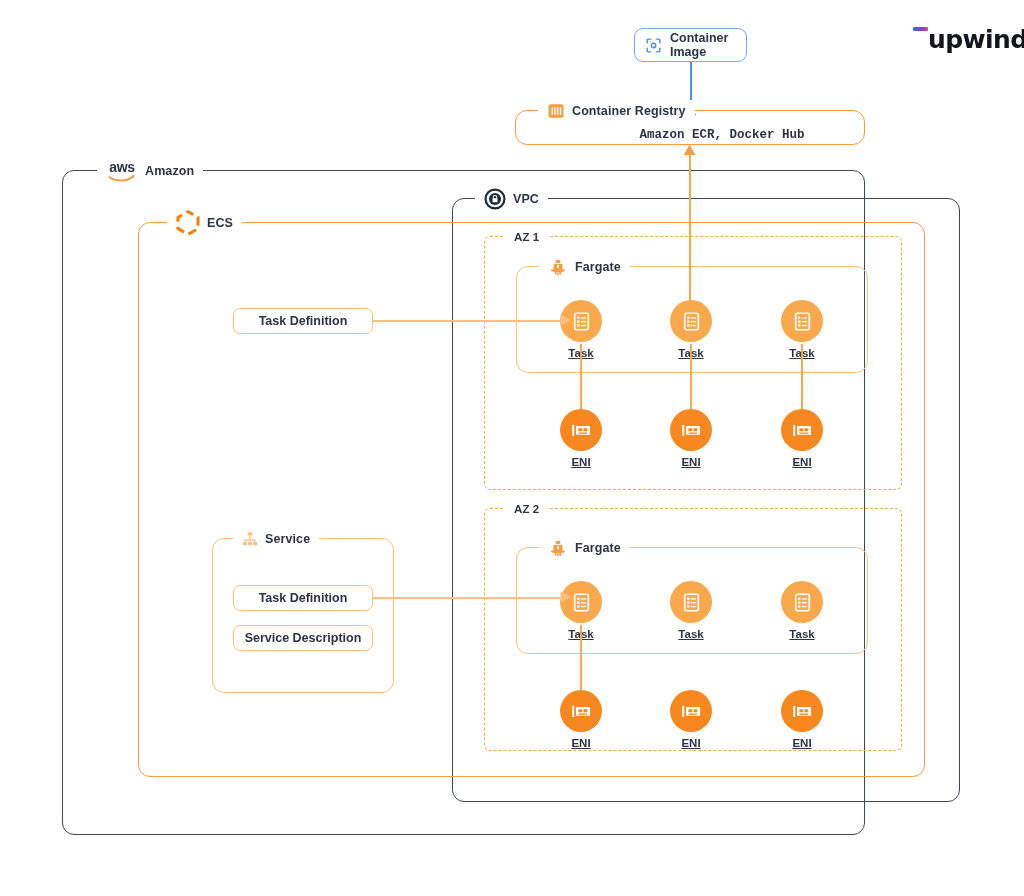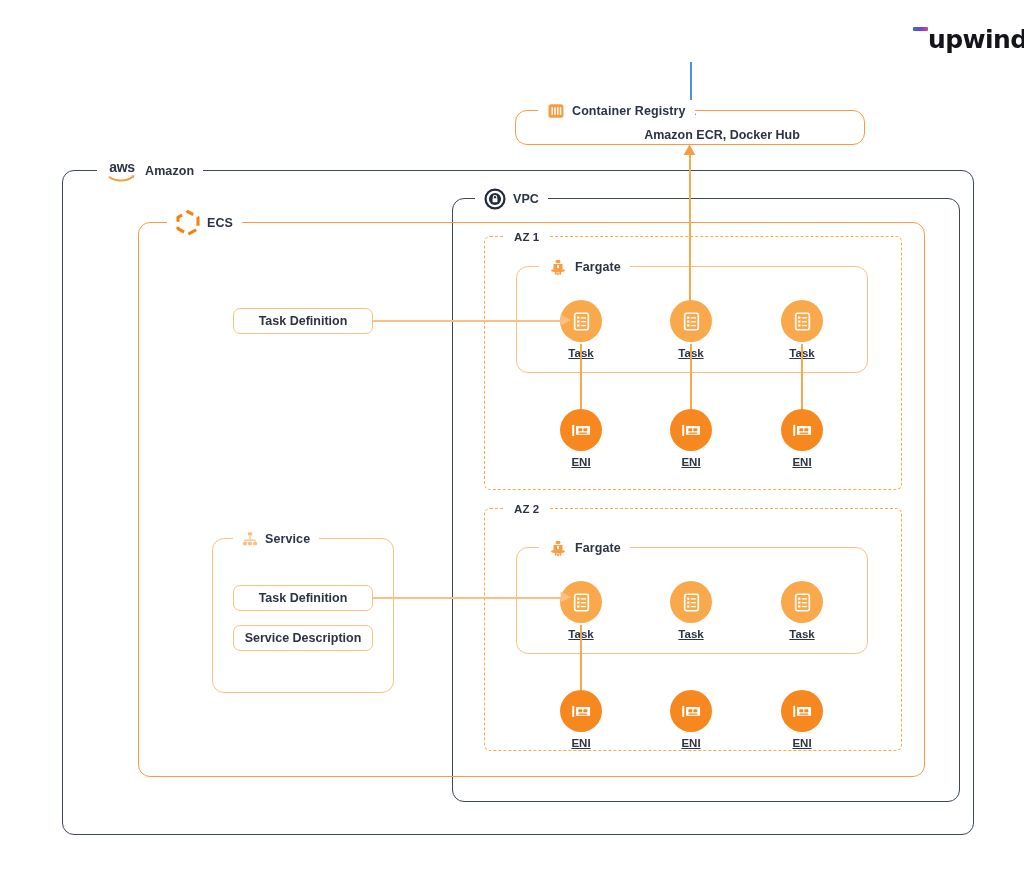--- a/index.html
+++ b/index.html
@@ -76,20 +76,21 @@
     padding-left: 10px;
     gap: 8px;
   }
   .registry-sub {
     position: absolute;
     width: 100%;
     text-align: center;
     font-size: 12.5px;
     font-weight: 700;
     color: #2b3445;
+    font-family: Liberation Mono, monospace;
   }
 
   
   .node {
     position: absolute;
     width: 74px;
     display: flex;
     flex-direction: column;
     align-items: center;
   }
@@ -149,20 +150,29 @@
 </head>
 <body>
 
 <div id="canvas">
 
   <div id="logo" style="left:912px; top:27px;">
     <div class="bar"></div>
     <div class="word">upwind</div>
   </div>
 
+  <div class="pill blue" style="left:634px; top:28px; width:113px; height:34px;">
+    <span style="display:flex;">
+      <svg width="17" height="17" viewBox="0 0 24 24" fill="none">
+        <path d="M3 8V4.6a1.6 1.6 0 0 1 1.6-1.6H8M16 3h3.4A1.6 1.6 0 0 1 21 4.6V8M21 16v3.4a1.6 1.6 0 0 1-1.6 1.6H16M8 21H4.6A1.6 1.6 0 0 1 3 19.4V16" stroke="#4a90e8" stroke-width="2.1" stroke-linecap="round"></path>
+        <circle cx="12" cy="12" r="3.1" stroke="#4a90e8" stroke-width="2.1"></circle>
+      </svg>
+    </span>
+    <span style="font-size:12.5px;font-weight:700;">Container Image</span>
+  </div>
 
   <div class="vline blue" style="left:690px; top:62px; height:50px;"></div>
   <svg class="abs" style="left:684px; top:104px;" width="13" height="12">
     <path d="M6.5 11 L0.8 1 L12.2 1 Z" fill="#4a90e8" transform="rotate(180 6.5 6)"></path>
   </svg>
 
   <div class="group orglt" style="left:515px; top:110px; width:350px; height:35px; border-color:#f79c42;">
     <div class="glabel" style="left:22px;">
       <span style="display:flex;">
         <svg width="18" height="18" viewBox="0 0 24 24">
@@ -171,21 +181,21 @@
           <rect x="9.7" y="7" width="1.9" height="10" fill="#ffffff"></rect>
           <rect x="13.4" y="7" width="1.9" height="10" fill="#ffffff"></rect>
           <rect x="17.1" y="7" width="1.9" height="10" fill="#ffffff"></rect>
         </svg>
       </span>
       <span class="gtext">Container Registry</span>
     </div>
     <div class="registry-sub" style="top:17px;">Amazon ECR, Docker Hub</div>
   </div>
 
-  <div class="group dark" style="left:62px; top:170px; width:912px; height:665px;">
+  <div class="group dark" style="left:62px; top:170px; width:803px; height:665px;">
     <div class="glabel" style="left:34px;">
       <span class="awsmark">
         <span class="t">aws</span>
         <svg width="28" height="8" viewBox="0 0 28 8">
           <path d="M1.5 3.2 C7 7.4 19 7.8 25 2.4" stroke="#f79c42" stroke-width="2" fill="none" stroke-linecap="round"></path>
           <path d="M23.6 1.2 L26.6 1.6 L25.4 4.6 Z" fill="#f79c42"></path>
         </svg>
       </span>
       <span class="gtext">Amazon</span>
     </div>

